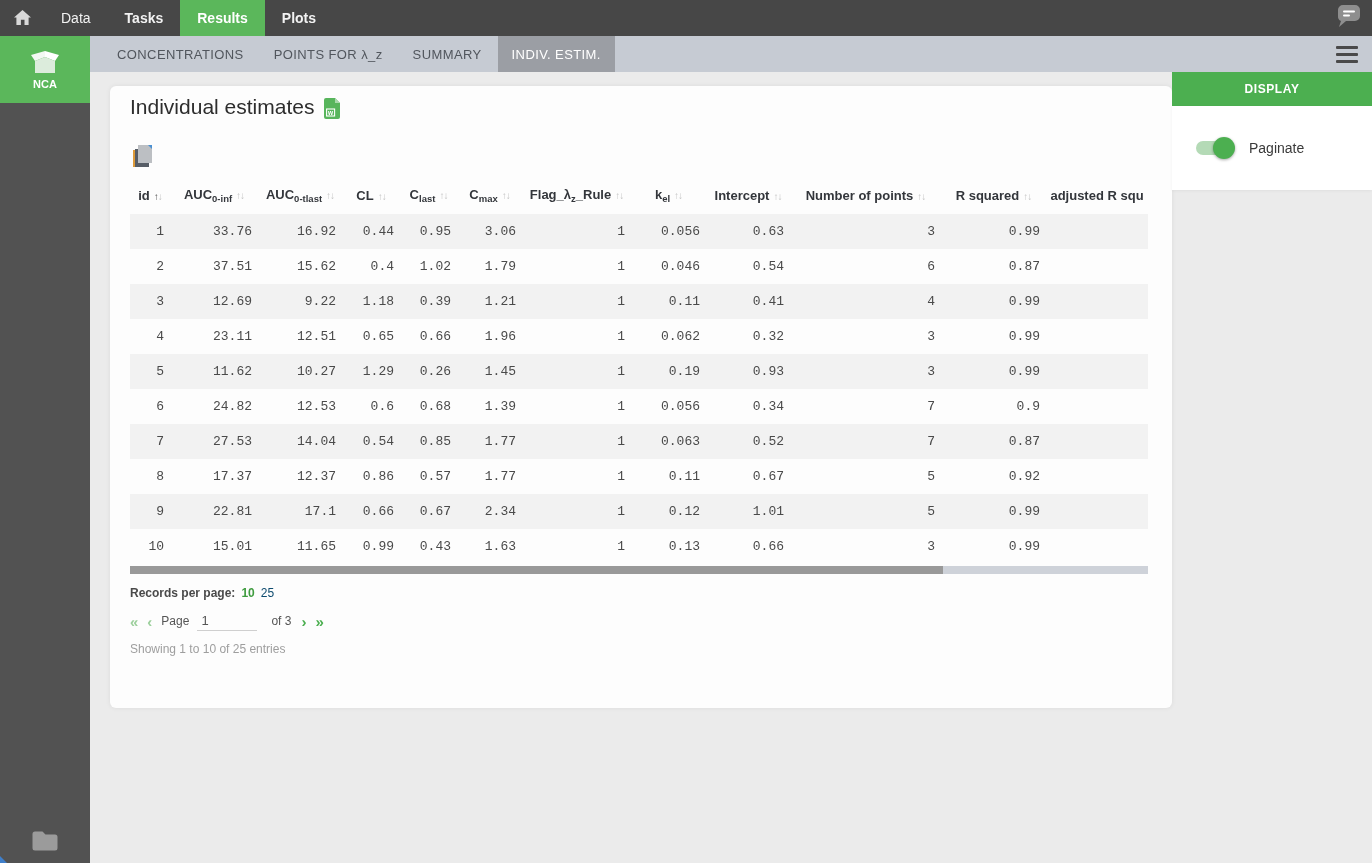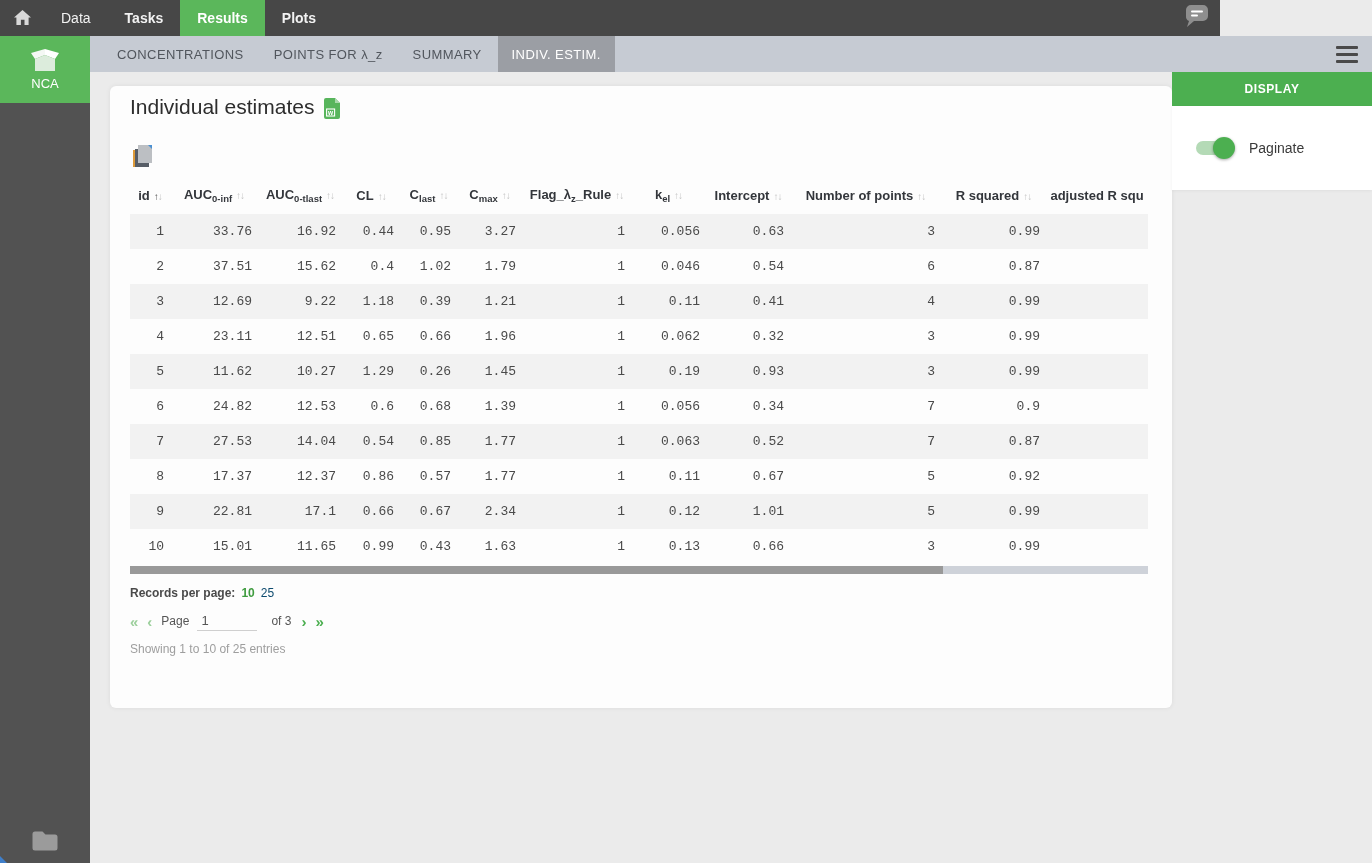--- a/index.html
+++ b/index.html
@@ -2,21 +2,21 @@
 <html><head>
 <meta charset="utf-8">
 <style>
   html,body{margin:0;padding:0;}
   body{
     width:1372px;height:863px;position:relative;overflow:hidden;
     background:#ebebeb;font-family:"Liberation Sans",sans-serif;
     -webkit-font-smoothing:antialiased;
   }
   
-  .topbar{position:absolute;top:0;left:0;width:1220px;height:36px;background:#474747;
+  .topbar{position:absolute;top:0;left:0;width:1372px;height:36px;background:#474747;
     display:flex;align-items:stretch;z-index:5;}
   .home-btn{width:44px;display:flex;align-items:center;justify-content:center;cursor:pointer;}
   .nav-item{padding:0 17px;display:flex;align-items:center;color:#f2f2f2;font-size:14px;cursor:pointer;}
   .nav-item.w400{font-weight:400}
   .nav-item.w700{font-weight:700}
   .nav-item.w600{font-weight:600}
   .nav-item.active{background:#5bb75b;color:#fff;}
   .chat-btn{margin-left:auto;margin-right:8px;align-self:center;cursor:pointer;display:flex;}
 
   
@@ -26,21 +26,21 @@
     letter-spacing:.4px;cursor:pointer;margin-left:2px;white-space:nowrap;}
   .subtab:first-child{margin-left:13px;}
   .subtab.active{background:#9b9ea4;color:#ffffff;}
   .menu-btn{margin-left:auto;margin-right:14px;align-self:center;cursor:pointer;
     display:flex;flex-direction:column;gap:4px;}
   .menu-btn i{display:block;width:22px;height:3px;background:#4a4a4a;border-radius:1px;}
 
   
   .sidebar{position:absolute;top:36px;left:0;width:90px;height:827px;background:#525252;z-index:3;}
   .nca-box{height:67px;background:#5bb75b;display:flex;flex-direction:column;align-items:center;
-    justify-content:center;gap:3px;cursor:pointer;color:#fff;font-size:13px;font-weight:400;}
+    justify-content:center;gap:3px;cursor:pointer;color:#fff;font-size:11px;font-weight:700;}
   .folder-btn{position:absolute;bottom:12px;left:50%;transform:translateX(-50%);cursor:pointer;display:flex;}
   .blue-corner{position:absolute;bottom:0;left:0;width:0;height:0;
     border-bottom:7px solid #3f7fca;border-right:7px solid transparent;}
 
   
   .main{position:absolute;left:90px;top:72px;width:1282px;height:791px;background:#ebebeb;}
   .card{position:absolute;left:20px;top:14px;width:1062px;height:622px;background:#fdfdfd;
     border-radius:6px;box-shadow:0 0 5px rgba(0,0,0,.07);box-sizing:border-box;
     padding:0 24px 1px 20px;}
 
@@ -199,21 +199,21 @@
             <th style="width: 102px;"><span><span>adjusted R squ</span></span></th>
           </tr>
       </thead>
       <tbody>
           <tr>
             <td>1</td>
             <td>33.76</td>
             <td>16.92</td>
             <td>0.44</td>
             <td>0.95</td>
-            <td>3.27</td>
+            <td>3.06</td>
             <td>1</td>
             <td>0.056</td>
             <td>0.63</td>
             <td>3</td>
             <td>0.99</td>
             <td></td>
           </tr>
           <tr>
             <td>2</td>
             <td>37.51</td>

